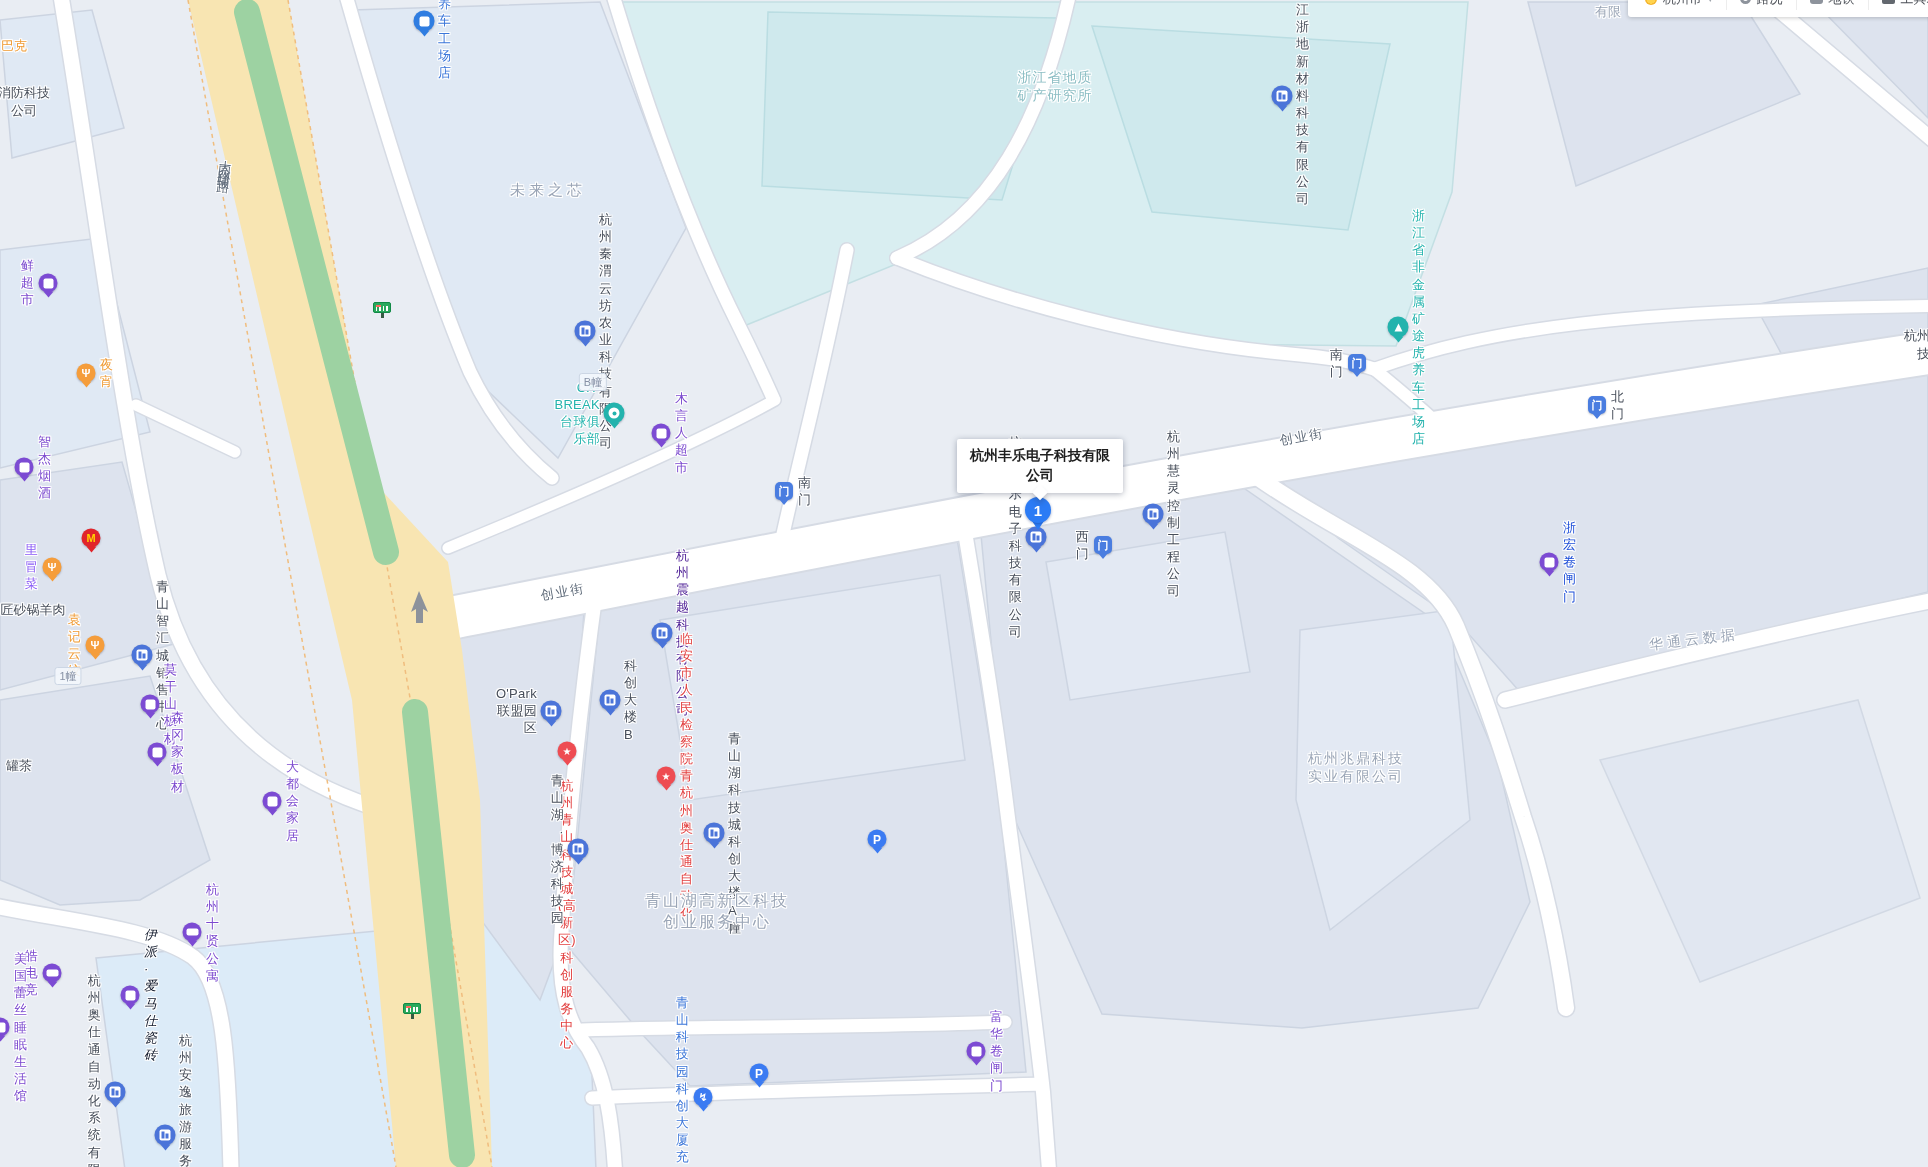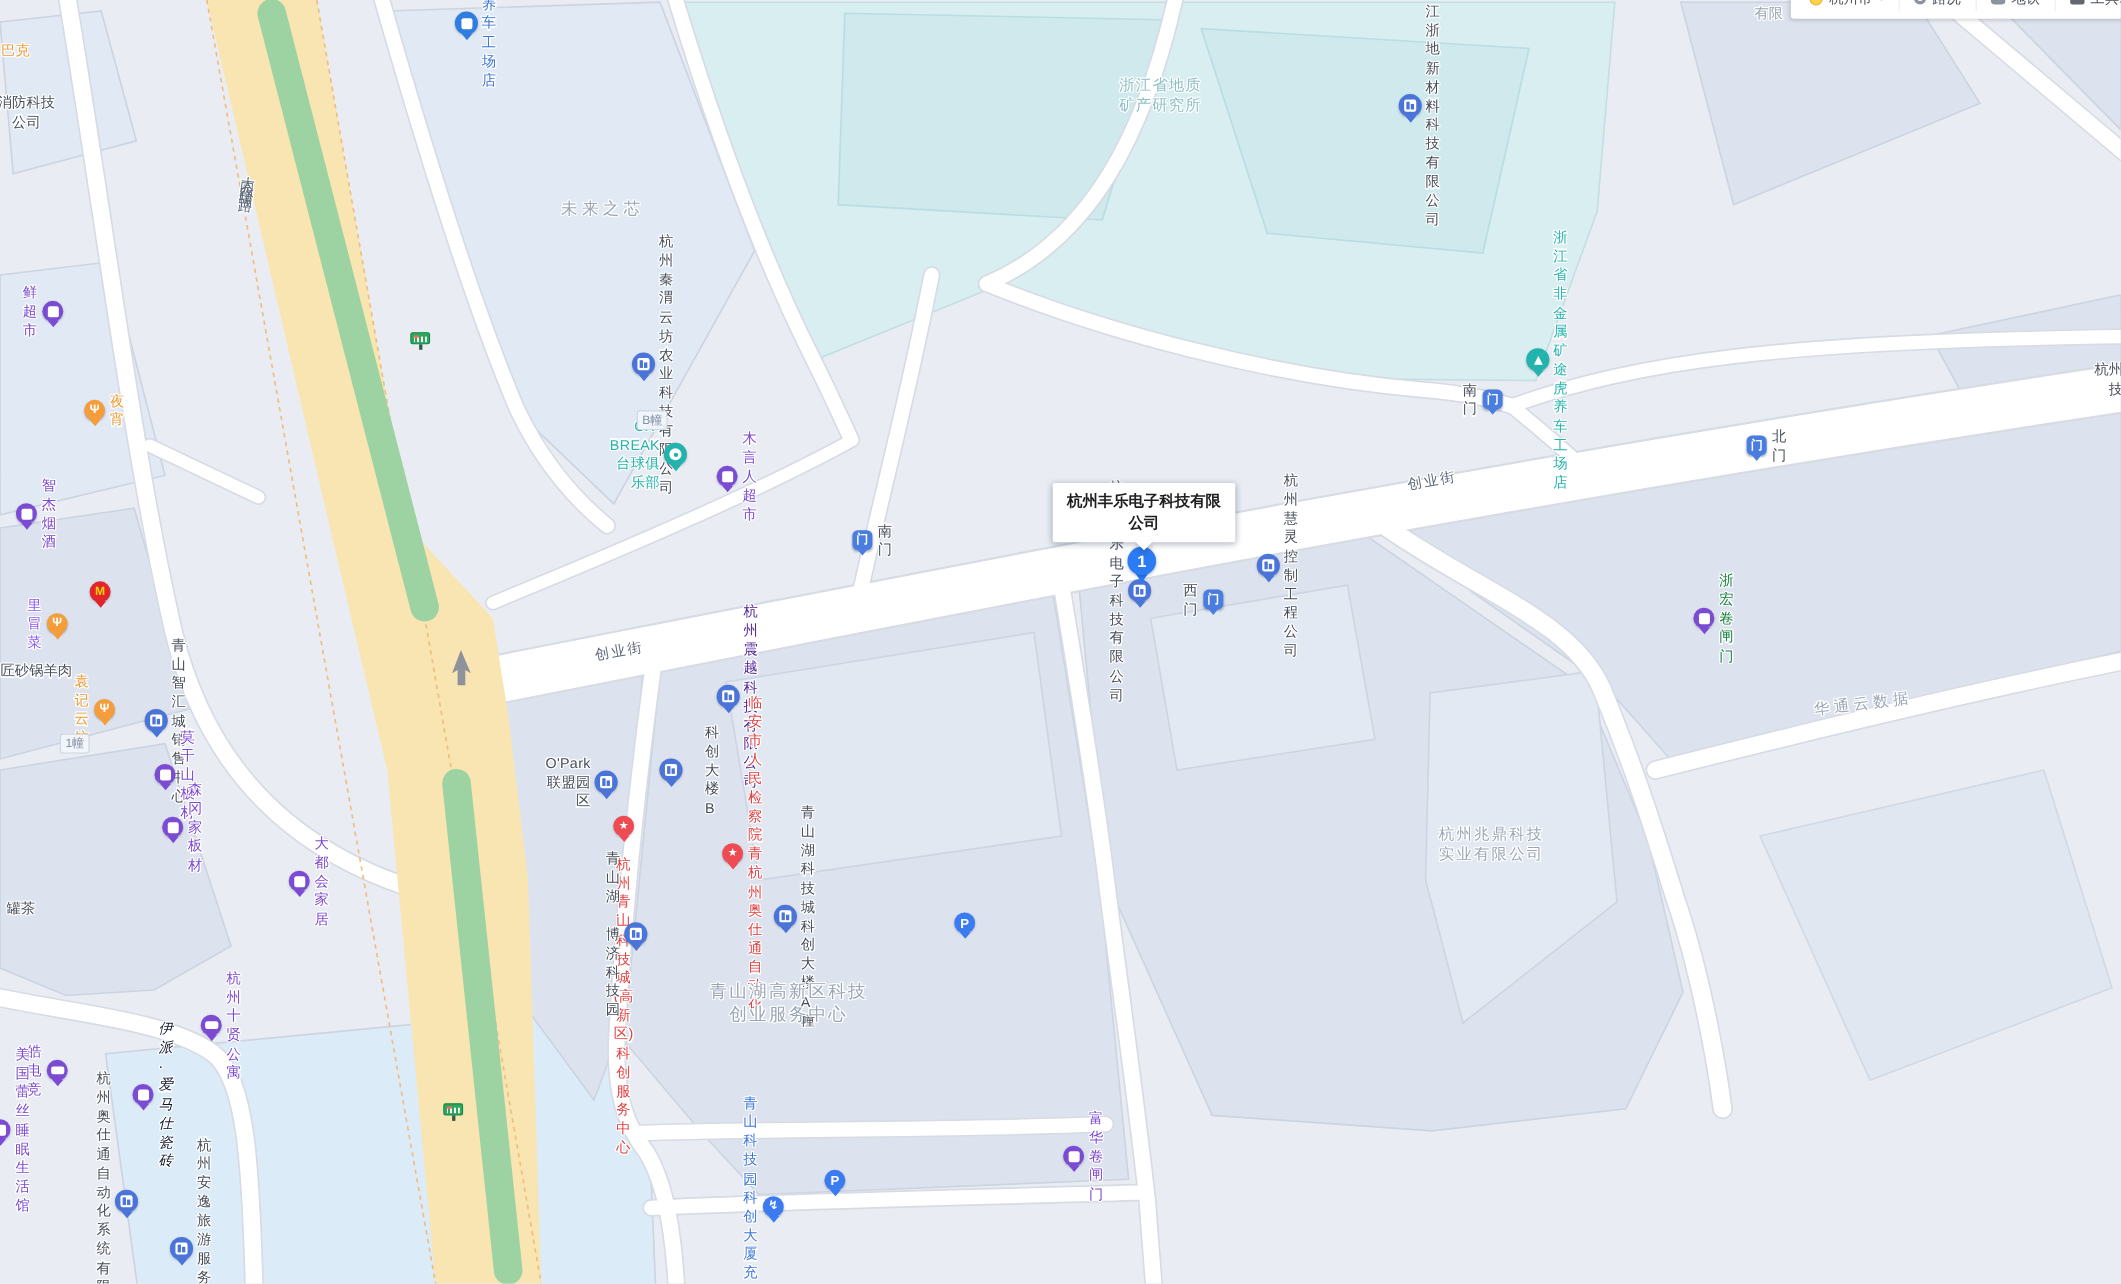--- a/index.html
+++ b/index.html
@@ -252,21 +252,21 @@
         <div class="poi-label hl side-right" style="color: rgb(71, 78, 90);">杭州慧灵控制
 工程公司</div>
       </div>
       <div class="poi" style="left: 1549px; top: 562px;">
         <span class="poi-icon">
           <span class="pin sm" style="background:#7c4bd3">
             <span class="g-box"></span>
             <span class="tail" style="border-top-color:#7c4bd3"></span>
           </span>
         </span>
-        <div class="poi-label hl side-right" style="color: #15803d;">浙宏卷闸门</div>
+        <div class="poi-label hl side-right" style="color: #1d4ed8;">浙宏卷闸门</div>
       </div>
       <div class="poi" style="left: 585px; top: 331px;">
         <span class="poi-icon">
           <span class="pin " style="background:#4b74d9">
             <span class="g-bld"></span>
             <span class="tail" style="border-top-color:#4b74d9"></span>
           </span>
         </span>
         <div class="poi-label hl side-right" style="color: rgb(71, 78, 90);">杭州秦渭云坊农业
 科技有限公司</div>
@@ -318,21 +318,21 @@
         <div class="poi-label hl side-right" style="color: #4c1d95;">杭州震越科技
 有限公司</div>
       </div>
       <div class="poi" style="left: 610px; top: 700px;">
         <span class="poi-icon">
           <span class="pin " style="background:#4b74d9">
             <span class="g-bld"></span>
             <span class="tail" style="border-top-color:#4b74d9"></span>
           </span>
         </span>
-        <div class="poi-label hl side-right" style="color: rgb(71, 78, 90); margin-left: 17px;">科创大楼B</div>
+        <div class="poi-label hl side-right" style="color: rgb(71, 78, 90);">科创大楼B</div>
       </div>
       <div class="poi" style="left: 551px; top: 711px;">
         <span class="poi-icon">
           <span class="pin " style="background:#4b74d9">
             <span class="g-bld"></span>
             <span class="tail" style="border-top-color:#4b74d9"></span>
           </span>
         </span>
         <div class="poi-label hl side-left" style="color: rgb(71, 78, 90);">O'Park联盟园区</div>
       </div>
@@ -591,21 +591,21 @@
 技术有</div>
       <div class="area-label hl" style="font-size: 14px; letter-spacing: 4px; color: rgb(154, 165, 182); text-align: center; left: 1694px; top: 640px; transform: translate(-50%, -50%) rotate(-7deg);">华通云数据</div>
       <div class="area-label hl" style="font-size: 14px; letter-spacing: 2px; color: rgb(154, 165, 182); text-align: center; left: 1356px; top: 768px; transform: translate(-50%, -50%);">杭州兆鼎科技
 实业有限公司</div>
       <div class="area-label hl" style="font-size: 16px; letter-spacing: 2px; color: rgb(154, 165, 182); text-align: center; left: 717px; top: 912px; transform: translate(-50%, -50%);">青山湖高新区科技
 创业服务中心</div>
       <div class="area-label hl" style="font-size: 13px; letter-spacing: 0px; color: rgb(71, 78, 90); text-align: center; left: 24px; top: 102px; transform: translate(-50%, -50%);">消防科技
 公司</div>
       <div class="area-label hl" style="font-size: 13px; letter-spacing: 0px; color: rgb(239, 154, 51); text-align: center; left: 14px; top: 46px; transform: translate(-50%, -50%);">巴克</div>
       <div class="area-label hl" style="font-size: 13px; letter-spacing: 0px; color: rgb(71, 78, 90); text-align: center; left: 33px; top: 610px; transform: translate(-50%, -50%);">匠砂锅羊肉</div>
-      <div class="area-label hl" style="font-size: 13px; letter-spacing: 0px; color: rgb(71, 78, 90); text-align: center; left: 19px; top: 826px; transform: translate(-50%, -50%);">罐茶</div>
+      <div class="area-label hl" style="font-size: 13px; letter-spacing: 0px; color: rgb(71, 78, 90); text-align: center; left: 19px; top: 766px; transform: translate(-50%, -50%);">罐茶</div>
       <div class="area-label hl" style="font-size: 13px; letter-spacing: 0px; color: rgb(154, 165, 182); text-align: center; left: 1608px; top: 12px; transform: translate(-50%, -50%);">有限</div>
       <div class="road-label hl" style="left: 563px; top: 592px; transform: translate(-50%, -50%) rotate(-10deg);">创业街</div>
       <div class="road-label hl" style="left: 1302px; top: 437px; transform: translate(-50%, -50%) rotate(-10deg);">创业街</div>
       <div class="road-label hl vert" style="left: 216px; top: 150px; transform: rotate(6deg);">大园路辅路</div>
       <div class="unit-label" style="left: 593px; top: 382px;">B幢</div>
       <div class="unit-label" style="left: 68px; top: 676px;">1幢</div>
     </div>
 
   <div id="tooltip">杭州丰乐电子科技有限
 公司</div>

